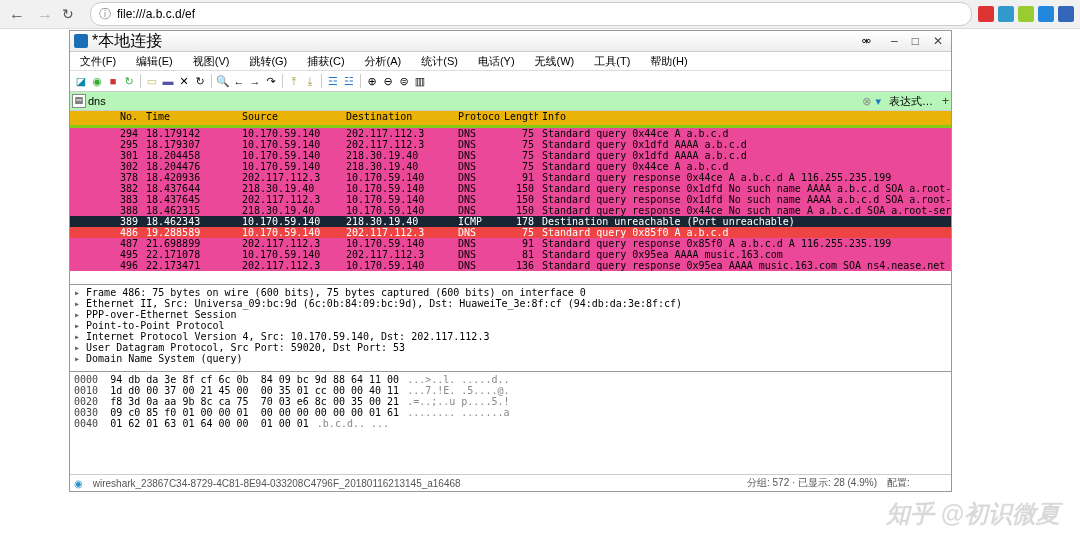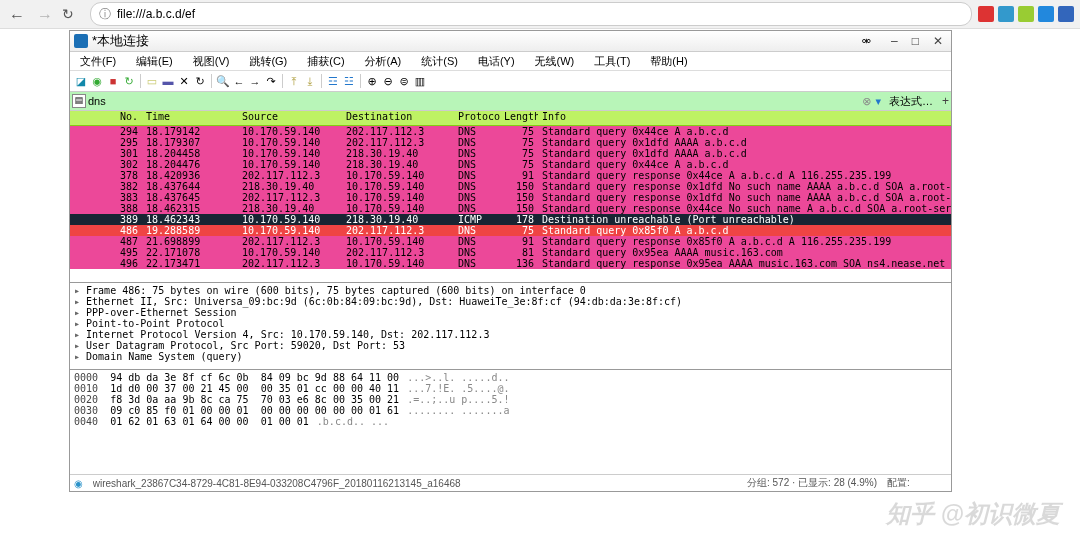--- a/index.html
+++ b/index.html
@@ -11,37 +11,37 @@
 .ext-icons{display:flex;gap:4px;align-items:center}
 .ext{width:16px;height:16px;border-radius:2px}
 .e1{background:#d33}
 .e2{background:#39c}
 .e3{background:#9c3}
 .e4{background:#28d}
 .e5{background:#36b}
 .app-window{position:absolute;left:69px;top:30px;width:881px;height:460px;border:1px solid #999;background:#fff;display:flex;flex-direction:column}
 .title-bar{height:20px;background:linear-gradient(#fff,#eee);display:flex;align-items:center;padding:0 4px;border-bottom:1px solid #ccc}
 .shark-icon{width:14px;height:14px;background:#1b6fb5;border-radius:2px;margin-right:4px}
-.title{flex:1;font-size:13px}
+.title{flex:1;font-size:16px}
 .win-ctrls{display:flex;gap:14px;margin-right:4px;color:#444;font-size:12px}
 .win-ctrls span{cursor:pointer}
 .menu-bar{height:18px;display:flex;align-items:center;padding:0 4px;border-bottom:1px solid #ddd;font-size:11px;gap:8px}
 .menu-bar span{padding:0 6px}
 .tool-bar{height:20px;display:flex;align-items:center;padding:0 4px;border-bottom:1px solid #ccc;gap:2px}
 .tb{width:14px;height:14px;display:flex;align-items:center;justify-content:center;font-size:11px}
 .tb-sep{width:1px;height:14px;background:#ccc;margin:0 2px}
 .filter-bar{height:18px;display:flex;align-items:center;border-bottom:1px solid #ccc;background:#b8f5b8;position:relative}
 .filter-input{flex:1;border:none;background:#b8f5b8;padding:0 18px;font-size:11px;outline:none}
 .filter-input::before{content:attr(data-val)}
 .filter-lbl{position:absolute;left:2px;width:12px;height:12px;border:1px solid #888;font-size:9px;text-align:center;background:#fff}
 .filter-right{display:flex;align-items:center;gap:4px;padding-right:14px;font-size:11px}
 .expr-btn{padding:0 4px}
 .plus-btn{position:absolute;right:2px;font-size:12px;color:#444}
 .pkt-headers,.pkt-row{display:flex;font-family:Consolas,monospace;font-size:10px}
-.pkt-headers{background:#bef264;border-bottom:1px solid #84cc16;height:14px}
+.pkt-headers{background:#eab308;border-bottom:3px solid #84cc16;height:14px}
 .pkt-headers>div,.pkt-row>div{padding:0 4px;overflow:hidden;white-space:nowrap}
 .c-no{width:64px;text-align:right}
 .c-time{width:88px}
 .c-src{width:96px}
 .c-dst{width:104px}
 .c-proto{width:38px}
 .c-len{width:30px;text-align:right}
 .c-info{flex:1}
 .pkt-list{height:156px;overflow:hidden;background:#fff;border-bottom:1px solid #999}
 .pkt-row.sel-highlight{background:#ec4899}

